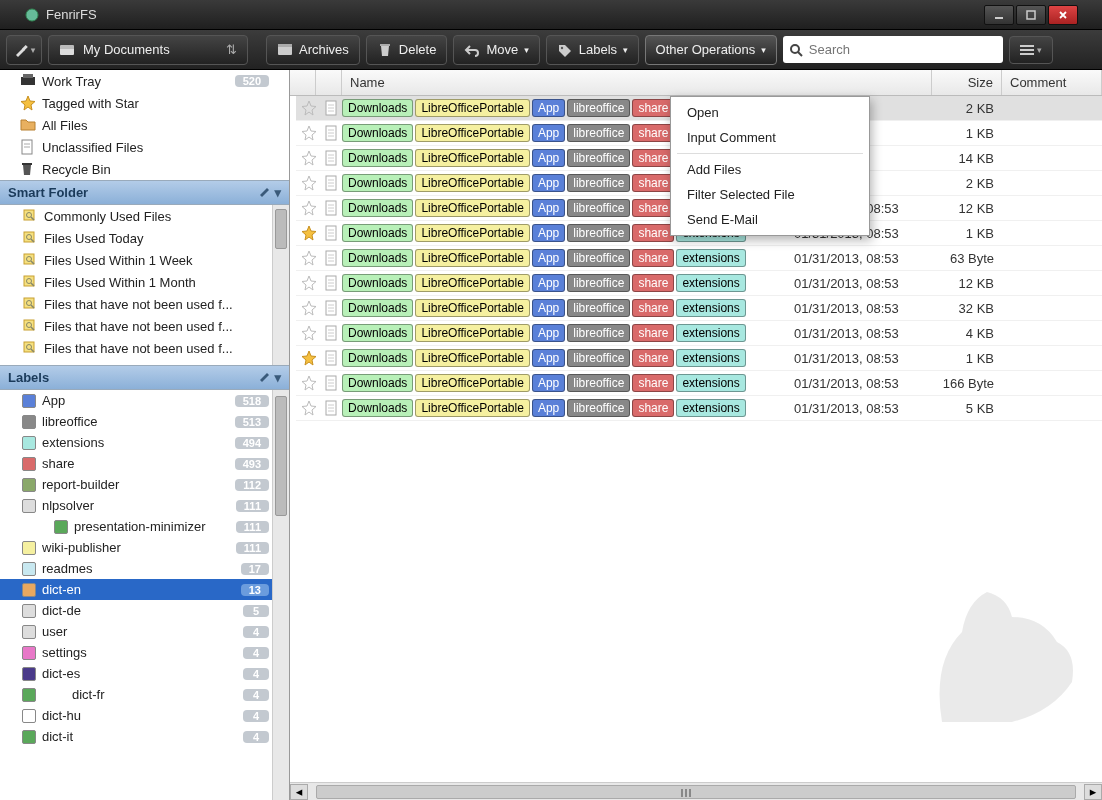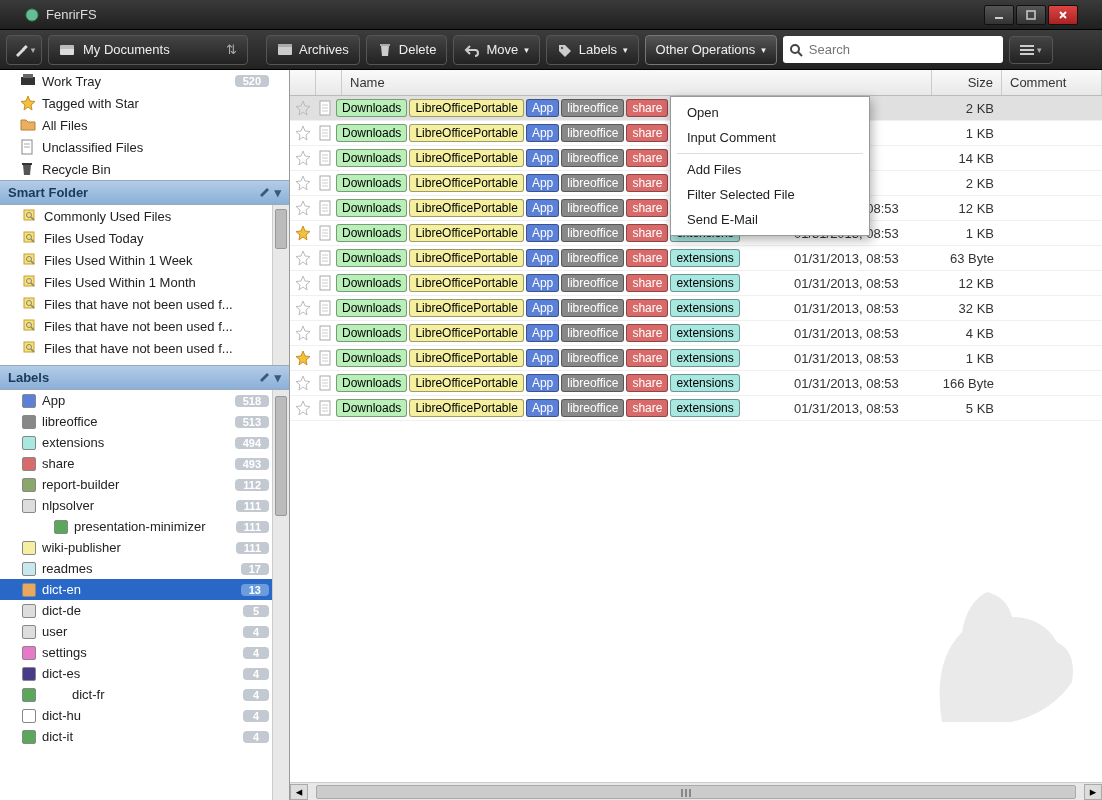--- a/index.html
+++ b/index.html
@@ -51,21 +51,21 @@
 
 .thead { height:26px; background: linear-gradient(#fafafa,#e8e8e8); border-bottom:1px solid #bbb; display:flex; align-items:flex-end; }
 .thead .col { padding:0 8px; border-right:1px solid #ccc; height:100%; display:flex; align-items:center; color:#333; }
 .col-star { width:26px; }
 .col-ico { width:26px; }
 .col-name { flex:1; }
 .col-size { width:70px; text-align:right; justify-content:flex-end; }
 .col-comment { width:100px; }
 
 .rows { flex:1; overflow:auto; position:relative; }
-.row { display:flex; align-items:center; height:25px; border-bottom:1px solid #f0f0f0; padding:0 2px; }
+.row { display:flex; align-items:center; height:25px; border-bottom:1px solid #f0f0f0; padding:0 2px;margin-left:6px; }
 .row.selected { background:#e0e0e0; }
 .row .star { width:22px; display:flex; justify-content:center; cursor:pointer; }
 .row .fico { width:22px; display:flex; justify-content:center; }
 .row .tags { display:flex; gap:2px; flex:1; align-items:center; overflow:hidden; }
 .tag { padding:1px 5px; border-radius:3px; border:1px solid rgba(0,0,0,.35); font-size:12px; white-space:nowrap; }
 .row .date { width:140px; color:#333; padding-left:4px; white-space:nowrap; }
 .row .size { width:70px; text-align:right; padding-right:6px; color:#333; white-space:nowrap;}
 .row .comment { width:100px; }
 
 

